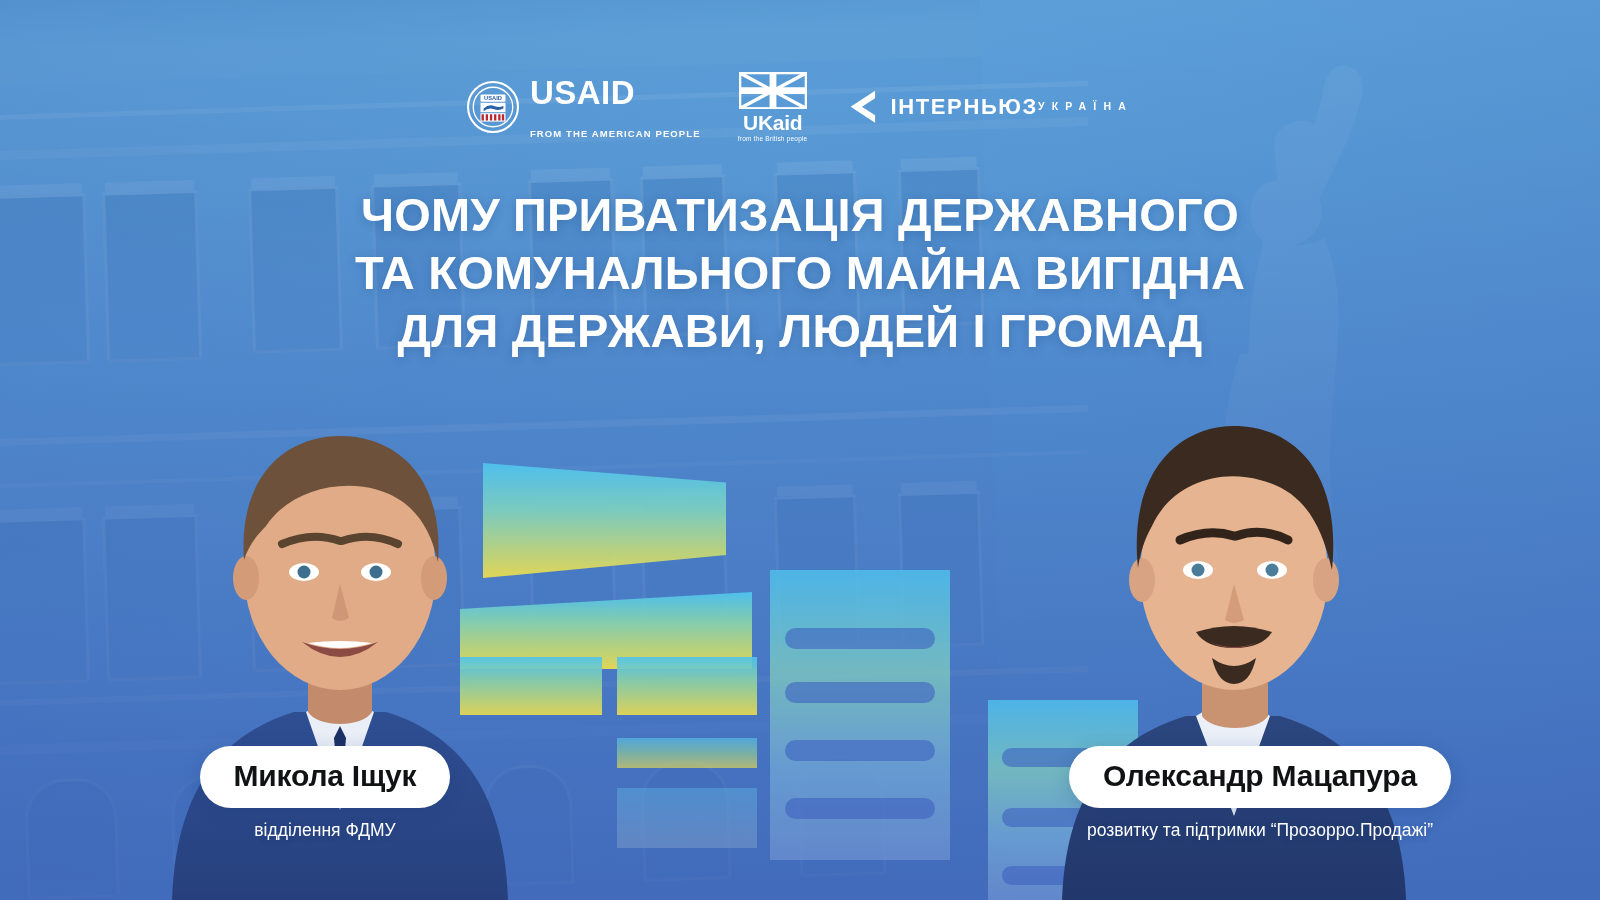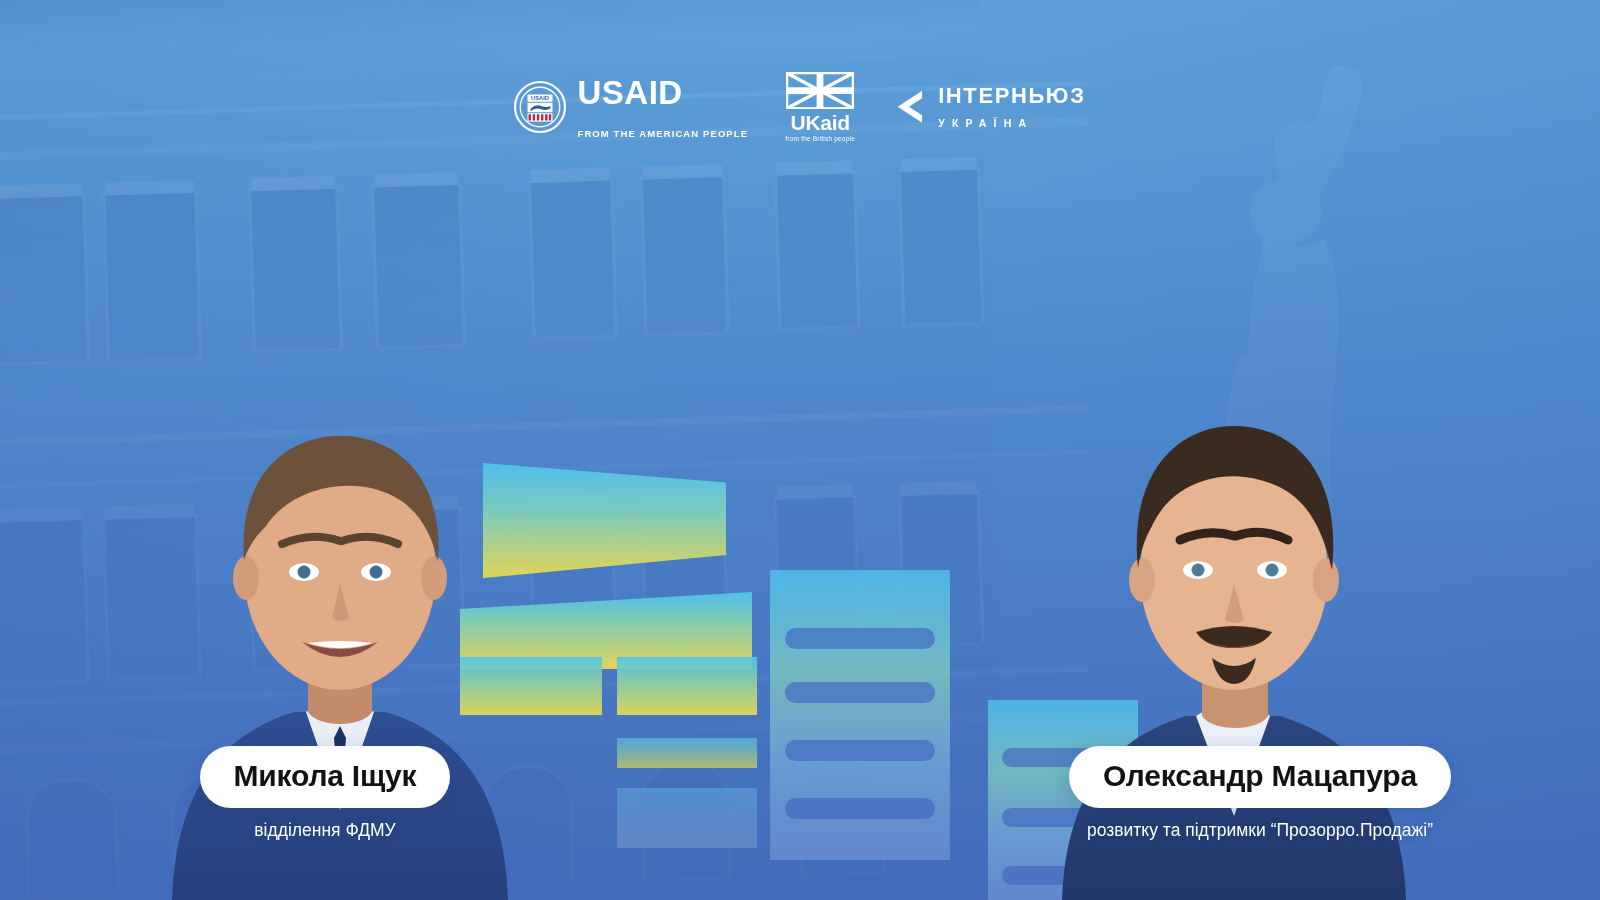--- a/index.html
+++ b/index.html
@@ -159,23 +159,23 @@
   .logo-ukaid { width:72px; text-align:center; }
   .ukaid-flag { width:68px; height:37px; margin:0 auto; }
   .ukaid-word {
     font-size:21px; font-weight:700; color:#fff; line-height:1;
     margin-top:3px; letter-spacing:-.3px;
   }
   .ukaid-sub { font-size:6.5px; color:#fff; letter-spacing:.2px; margin-top:2px; }
 
   .logo-internews { display:flex; align-items:center; gap:14px; }
   .in-chev { width:32px; height:38px; }
-  .in-text { display:flex; flex-direction:column; line-height:1; }
+  .in-text { display:flex; line-height:1;text-align:right; }
   .in-word { font-size:22px; font-weight:700; color:#fff; letter-spacing:1.6px; }
-  .in-sub  { font-size:10.5px; font-weight:700; color:#fff; letter-spacing:7.2px; margin-top:11px; }
+  .in-sub  { font-size:10.5px; font-weight:700; color:#fff; letter-spacing:7.2px; margin-top:5px; }
 
   
   .title {
     position:absolute; left:0; right:0; top:186px;
     text-align:center; z-index:6;
     color:#ffffff;
     font-size:47px; font-weight:800;
     letter-spacing:.2px; line-height:1.23;
     text-transform:uppercase;
     text-shadow:0 2px 10px rgba(30,70,130,.30);
@@ -352,20 +352,25 @@
           <path d="M32 3 L6 20 L32 37 L32 29 L18 20 L32 11 Z" fill="#ffffff"></path>
         </svg>
       </div>
       <div class="in-text">
         <div class="in-word">ІНТЕРНЬЮЗ</div>
         <div class="in-sub">УКРАЇНА</div>
       </div>
     </div>
   </div>
 
+  <h1 class="title">
+    <span class="tline">ЧОМУ ПРИВАТИЗАЦІЯ ДЕРЖАВНОГО</span>
+    <span class="tline">ТА КОМУНАЛЬНОГО МАЙНА ВИГІДНА</span>
+    <span class="tline">ДЛЯ ДЕРЖАВИ, ЛЮДЕЙ І ГРОМАД</span>
+  </h1>
 
   <div class="person person-left">
     <svg viewBox="0 0 440 560" preserveAspectRatio="xMidYMax meet">
       <defs>
         <linearGradient id="suitL" x1="0" y1="0" x2="0" y2="1">
           <stop offset="0%" stop-color="#2f4f93"></stop>
           <stop offset="100%" stop-color="#27407d"></stop>
         </linearGradient>
       </defs>
 

